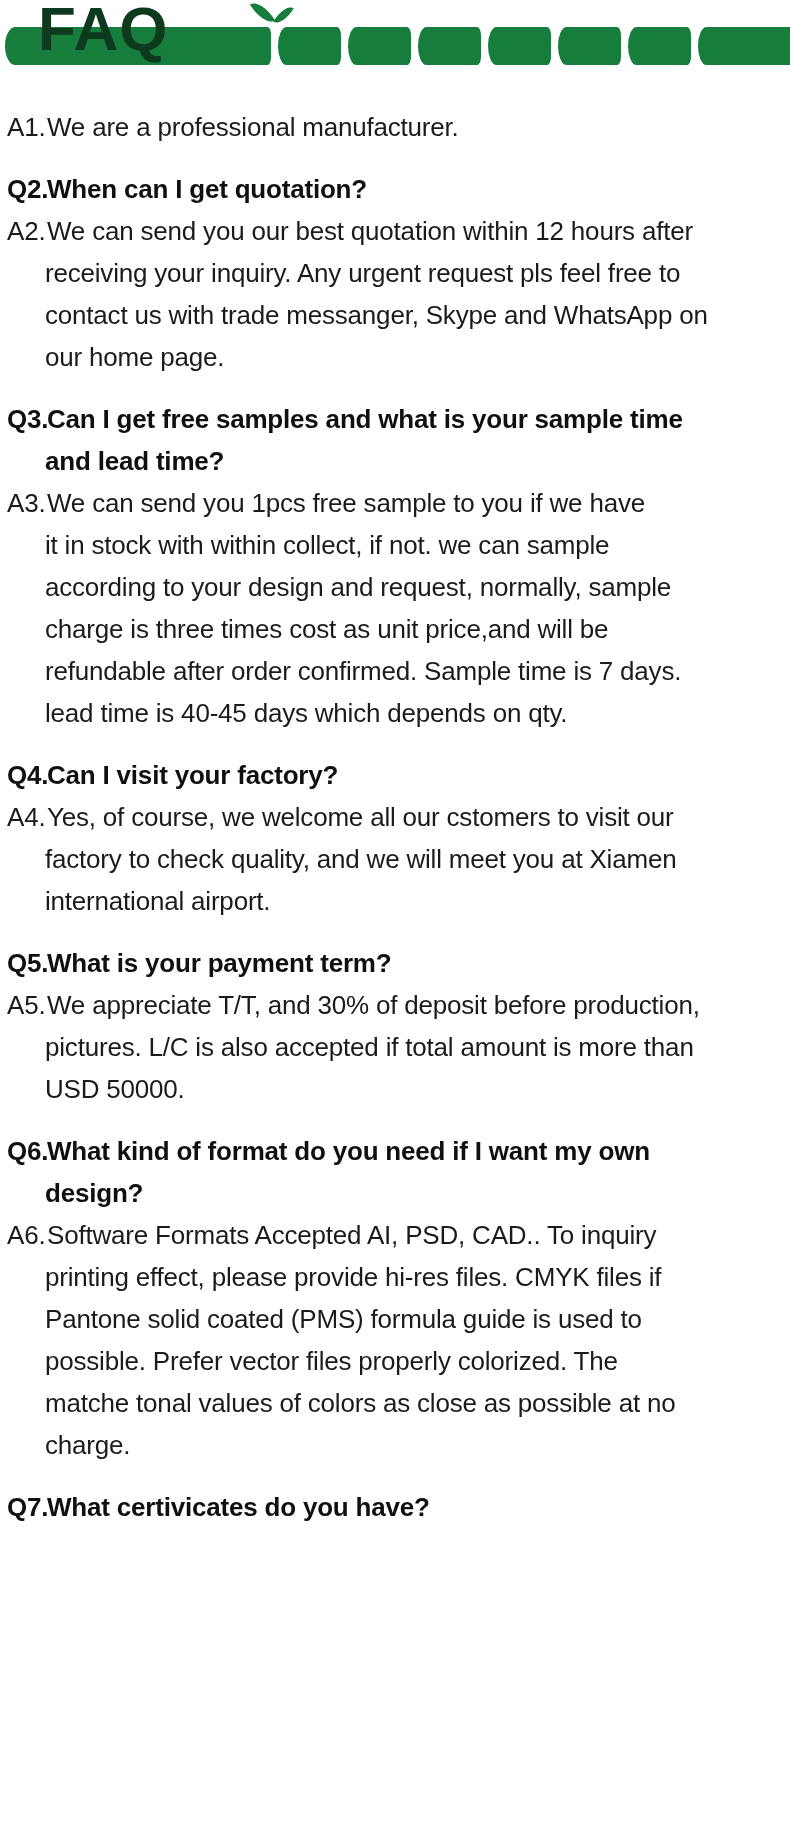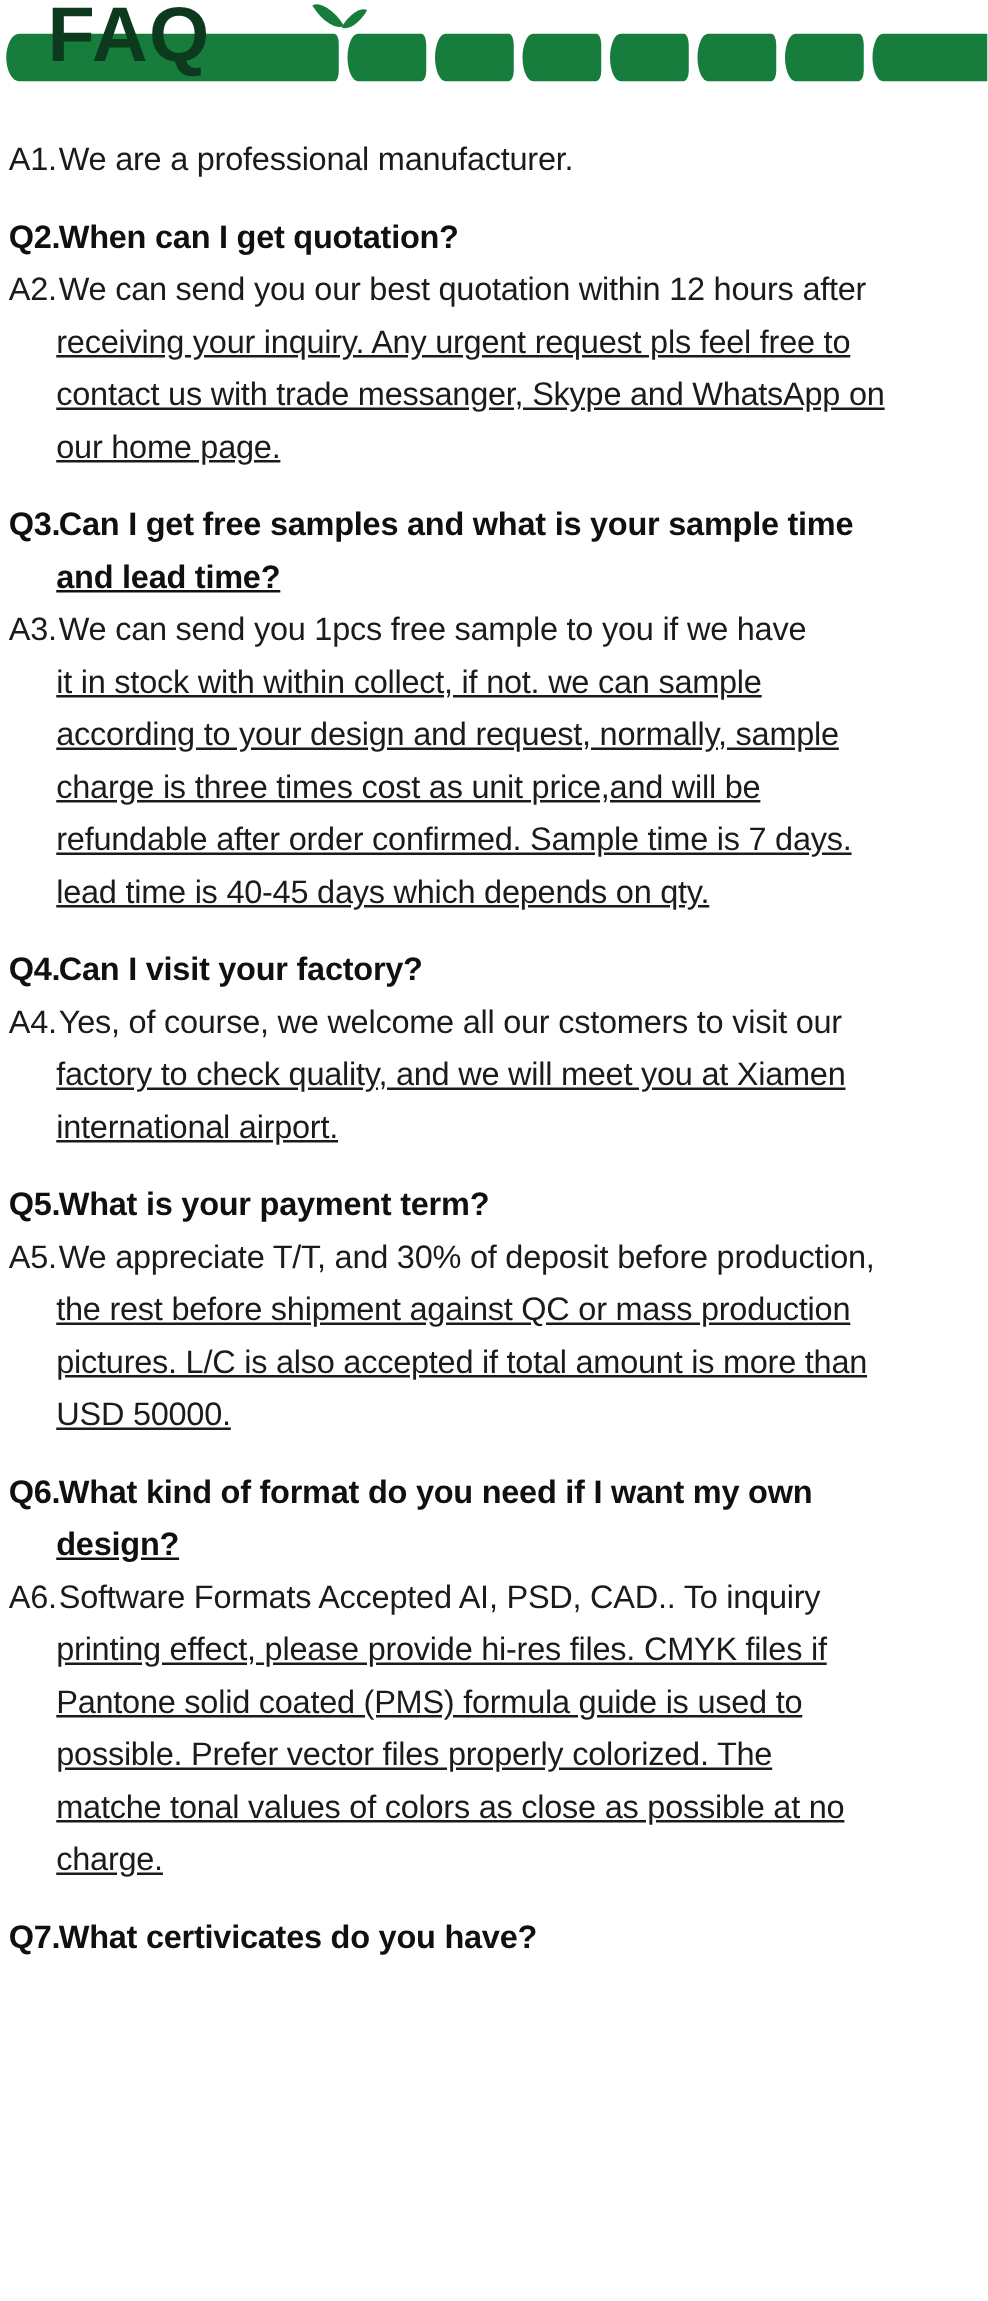--- a/index.html
+++ b/index.html
@@ -50,21 +50,21 @@
   .content { padding: 36px 5px 0 7px; }
   .qa + .qa { margin-top: 20px; }
   .line {
     font-size: 26px;
     line-height: 42px;
     white-space: nowrap;
     letter-spacing: -0.2px;
   }
   .q .line { font-weight: bold; color: #101010; }
   .a .line { font-weight: normal; color: #1b1b1b; }
-  .line.cont { padding-left: 38px; text-decoration: underline; }
+  .line.cont { padding-left: 38px; }
   .prefix { display: inline-block; width: 40px; }
 </style>
 </head>
 <body style="background: rgb(255, 255, 255);">
 
 <div class="header">
   <div class="bamboo">
       <div class="seg"></div>
       <div class="seg"></div>
       <div class="seg"></div>
@@ -125,21 +125,20 @@
         <div class="line a-line cont">international airport.</div>
       </div>
   </section>
 
   <section class="qa">
     <div class="q">
         <div class="line q-line first"><span class="prefix">Q5.</span><span>What is your payment term?</span></div>
       </div>
     <div class="a">
         <div class="line a-line first"><span class="prefix">A5.</span><span>We appreciate T/T, and 30% of deposit before production,</span></div>
-        <div class="line a-line cont">the rest before shipment against QC or mass production</div>
         <div class="line a-line cont">pictures. L/C is also accepted if total amount is more than</div>
         <div class="line a-line cont">USD 50000.</div>
       </div>
   </section>
 
   <section class="qa">
     <div class="q">
         <div class="line q-line first"><span class="prefix">Q6.</span><span>What kind of format do you need if I want my own</span></div>
         <div class="line q-line cont">design?</div>
       </div>

